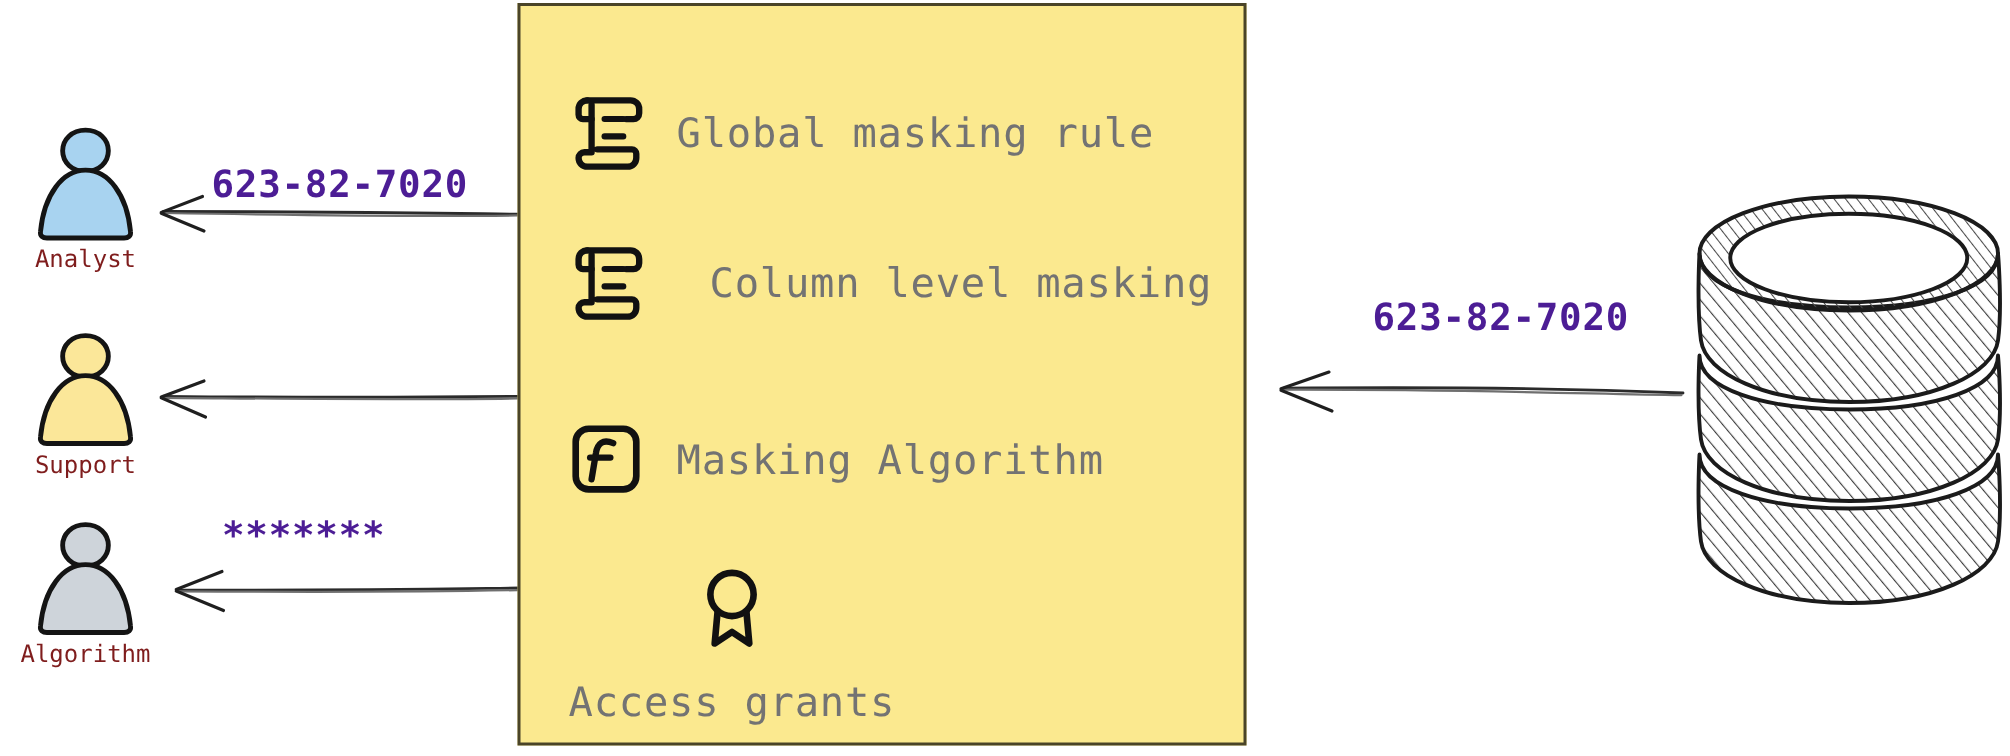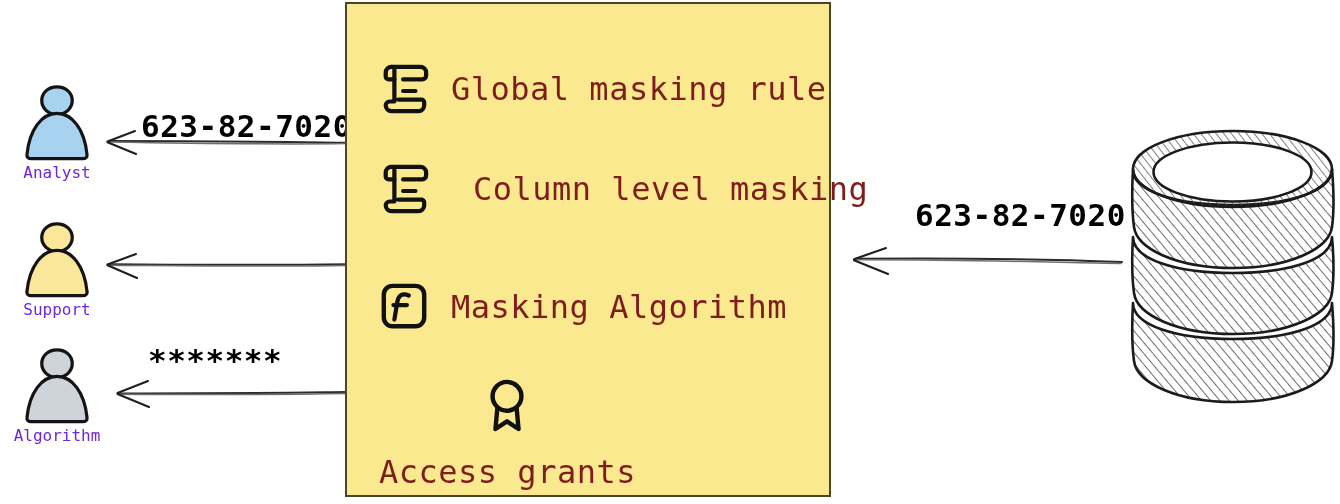--- a/index.html
+++ b/index.html
@@ -12,33 +12,33 @@
   }
   #stage{position:absolute;inset:0;}
   .abs{position:absolute;}
 
   
   .actor{position:absolute;width:110px;text-align:center;}
   .actor .person{width:76px;height:80px;margin:0 auto;display:block;}
   .actor .actor-label{
     font-family:"DejaVu Sans Mono","Liberation Mono",monospace;
     font-size:16px;
-    color:#6d28d9;
+    color:#7f1d1d;
     letter-spacing:0px;
     margin-top:1px;
     white-space:nowrap;
   }
 
   
   .edge-label{
     position:absolute;
     font-family:"DejaVu Sans Mono","Liberation Mono",monospace;
-    font-size:31px;
+    font-size:25px;
     font-weight:700;
-    color:#000000;
+    color:#4c1d95;
     white-space:nowrap;
     letter-spacing:0.5px;
   }
 
   
   #policy-box{
     position:absolute;
     left:345px; top:2px;
     width:486px; height:495px;
     background:#fbe98f;
@@ -51,22 +51,22 @@
     display:flex;
     align-items:center;
     gap:22px;
   }
   .policy-row .row-icon{
     width:50px;height:54px;
     display:block;flex:0 0 auto;
   }
   .policy-row .row-text{
     font-family:"DejaVu Sans Mono","Liberation Mono",monospace;
-    font-size:32px;
-    color:#7f1d1d;
+    font-size:27px;
+    color:#737373;
     white-space:nowrap;
     letter-spacing:0.5px;
   }
 
   
   #database{
     position:absolute;
     left:1125px; top:125px;
     width:215px; height:290px;
   }

